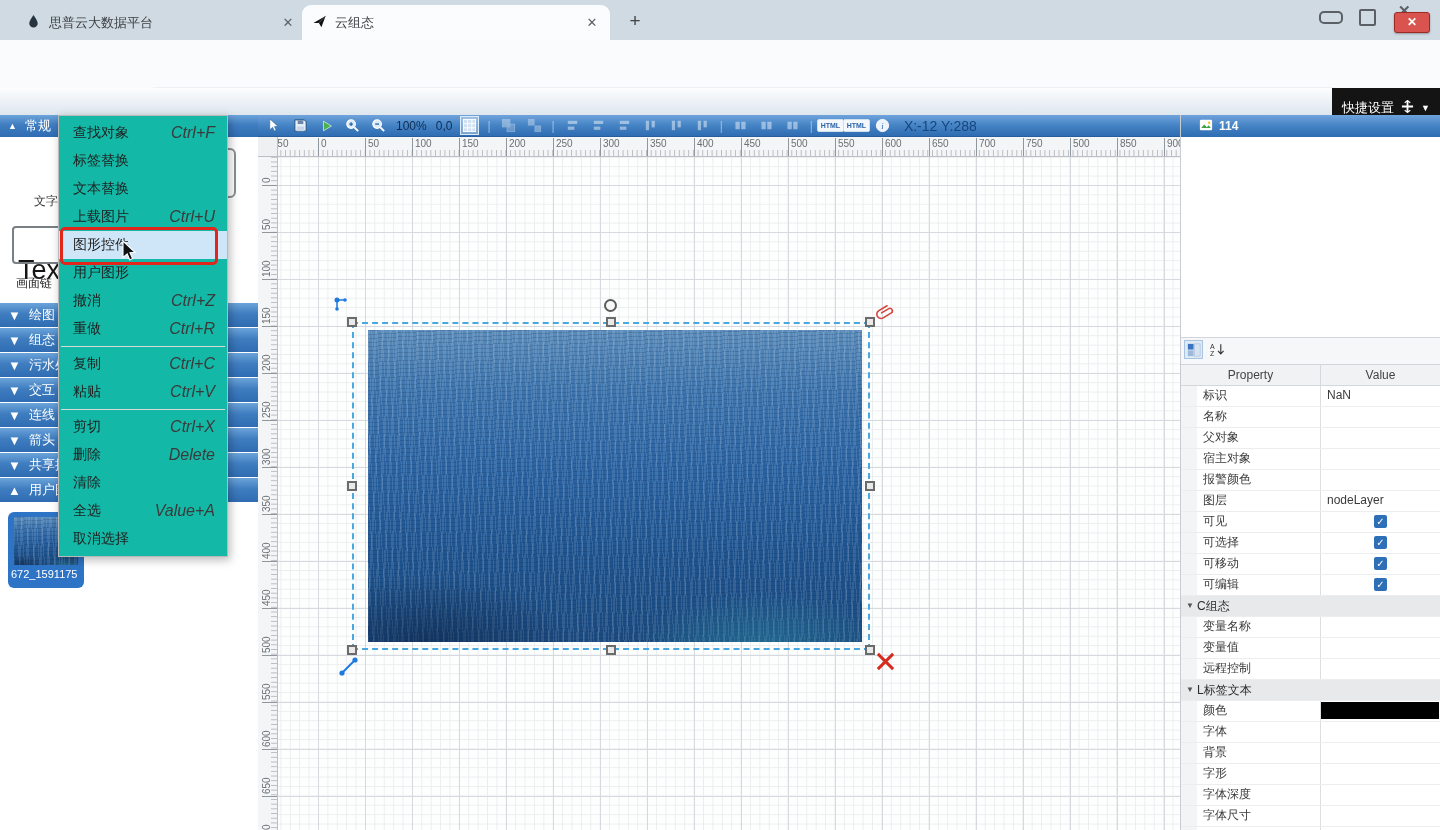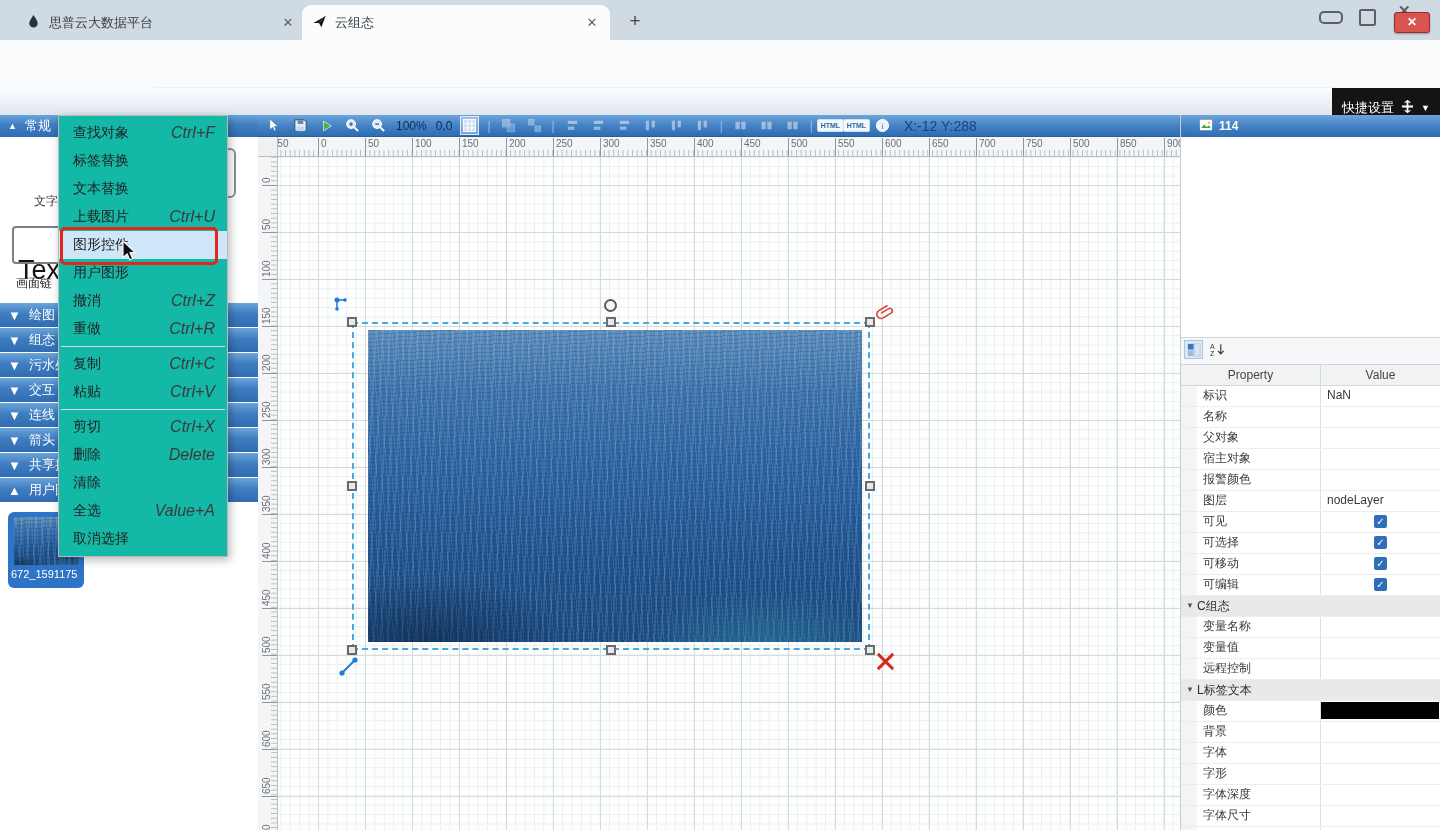--- a/index.html
+++ b/index.html
@@ -563,25 +563,25 @@
           <span class="sectri">▼</span>
           <span class="seclbl">L标签文本</span>
         </div>
         <div class="prow">
           <div class="plab">颜色</div>
           <div class="pval">
             <span class="pswatch" style="background: rgb(0, 0, 0);"></span>
           </div>
         </div>
         <div class="prow">
+          <div class="plab">字体</div>
+          <div class="pval"></div>
+        </div>
+        <div class="prow">
           <div class="plab">背景</div>
-          <div class="pval"></div>
-        </div>
-        <div class="prow">
-          <div class="plab">字体</div>
           <div class="pval"></div>
         </div>
         <div class="prow">
           <div class="plab">字形</div>
           <div class="pval"></div>
         </div>
         <div class="prow">
           <div class="plab">字体深度</div>
           <div class="pval"></div>
         </div>

